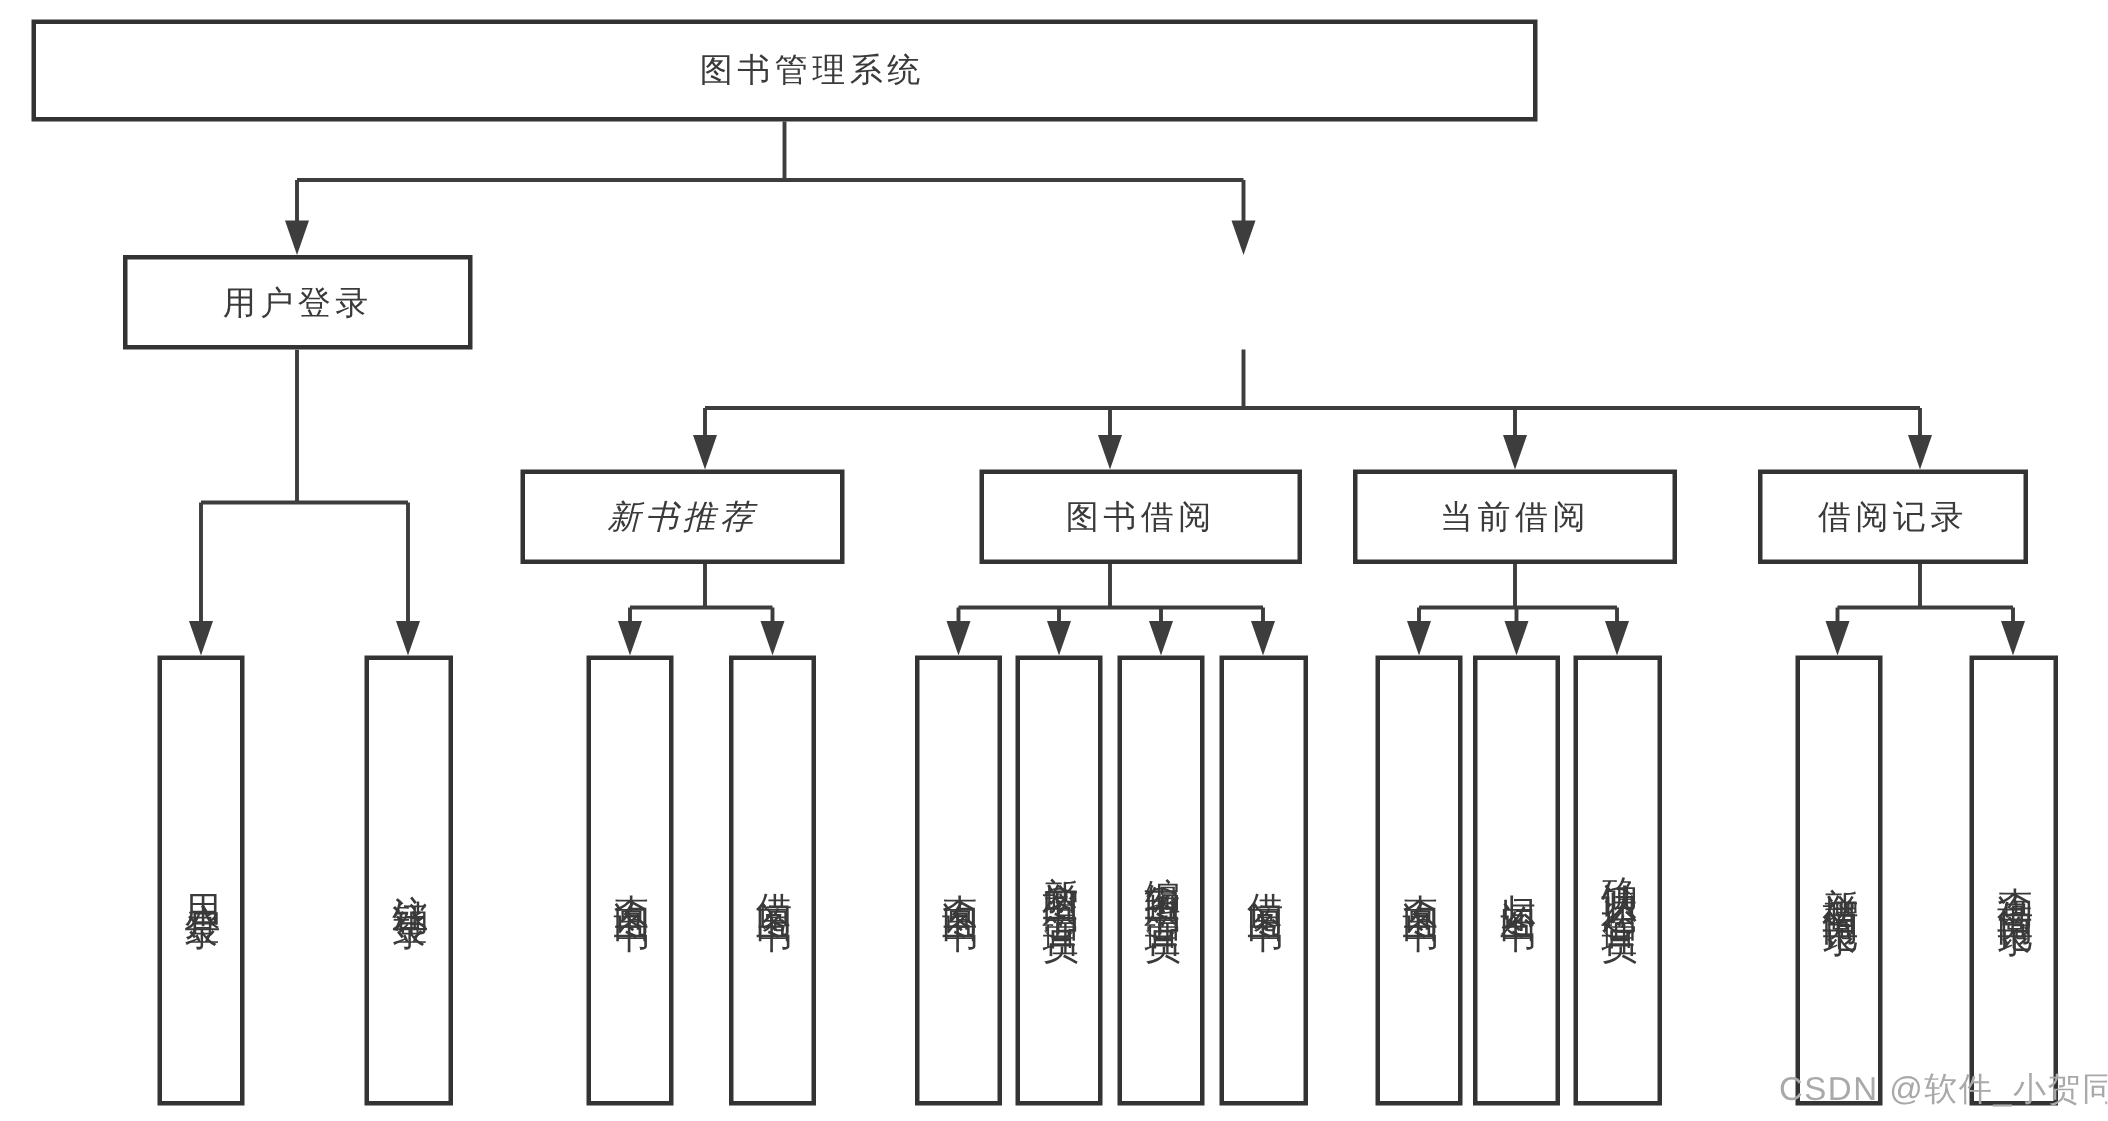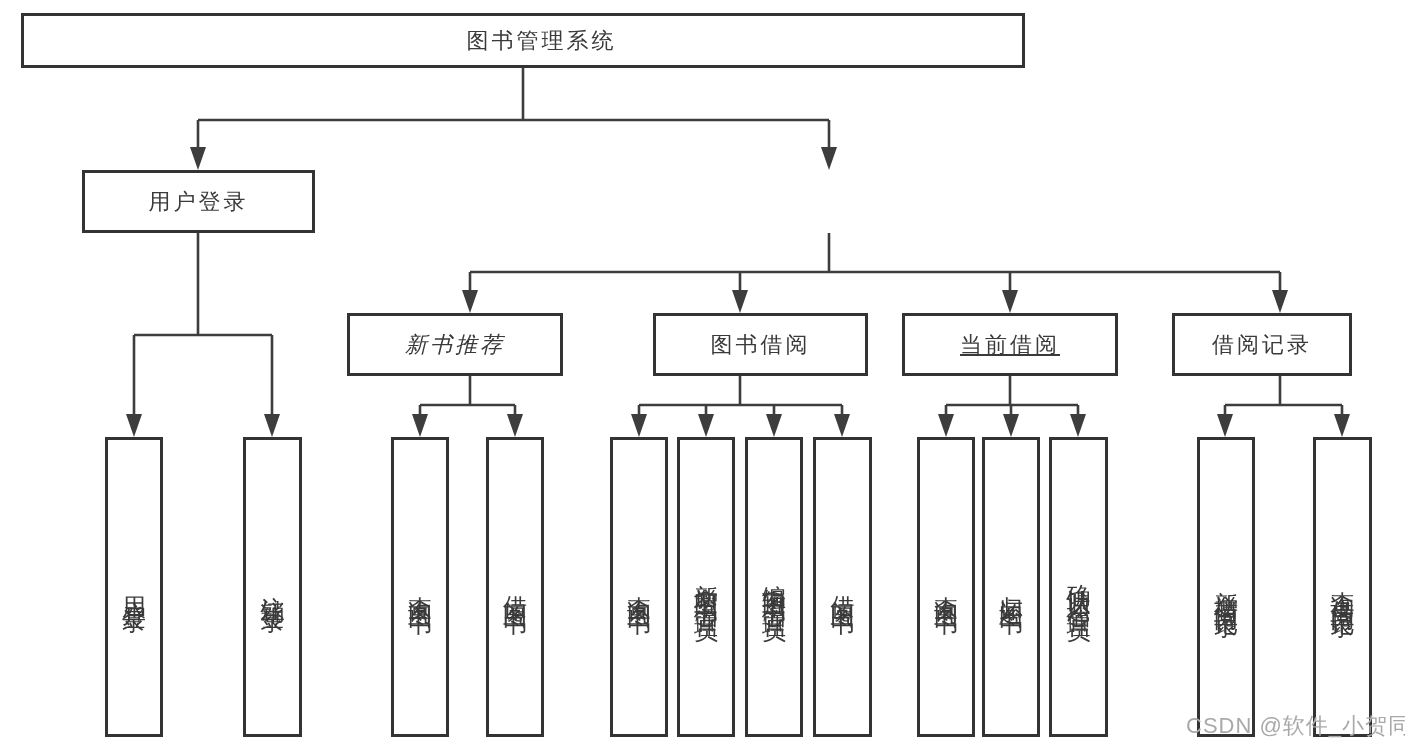--- a/index.html
+++ b/index.html
@@ -97,27 +97,27 @@
       <polygon points="766,414 782,414 774,437"></polygon>
       <polygon points="834,414 850,414 842,437"></polygon>
       <polygon points="938,414 954,414 946,437"></polygon>
       <polygon points="1003,414 1019,414 1011,437"></polygon>
       <polygon points="1070,414 1086,414 1078,437"></polygon>
       <polygon points="1217,414 1233,414 1225,437"></polygon>
       <polygon points="1334,414 1350,414 1342,437"></polygon>
     </g>
   </svg>
 
-  <div class="node" style="left:21px; top:13px; width:1004px; height:55px;padding-left:37px;">图书管理系统</div>
+  <div class="node" style="left:21px; top:13px; width:1004px; height:68px;padding-left:37px;">图书管理系统</div>
 
   <div class="node" style="left:82px; top:170px; width:233px; height:63px;">用户登录</div>
 
   <div class="node" style="left:347px; top:313px; width:216px; height:63px;font-style:italic;">新书推荐</div>
   <div class="node" style="left:633px; top:313px; width:215px; height:63px;margin-left:20px;">图书借阅</div>
-  <div class="node" style="left:902px; top:313px; width:216px; height:63px;text-decoration:underline;">当前借阅</div>
+  <div class="node" style="left:902px; top:313px; width:216px; height:63px;">当前借阅</div>
   <div class="node" style="left:1172px; top:313px; width:180px; height:63px;">借阅记录</div>
 
   <div class="node leaf" style="left:105px; top:437px; width:58px; height:300px;">用户登录</div>
   <div class="node leaf" style="left:243px; top:437px; width:59px; height:300px;">注销登录</div>
 
   <div class="node leaf" style="left:391px; top:437px; width:58px; height:300px;">查询图书</div>
   <div class="node leaf" style="left:486px; top:437px; width:58px; height:300px;">借阅图书</div>
 
   <div class="node leaf" style="left:610px; top:437px; width:58px; height:300px;">查询图书</div>
   <div class="node leaf" style="left:677px; top:437px; width:58px; height:300px;">新增图书（管理员）</div>

